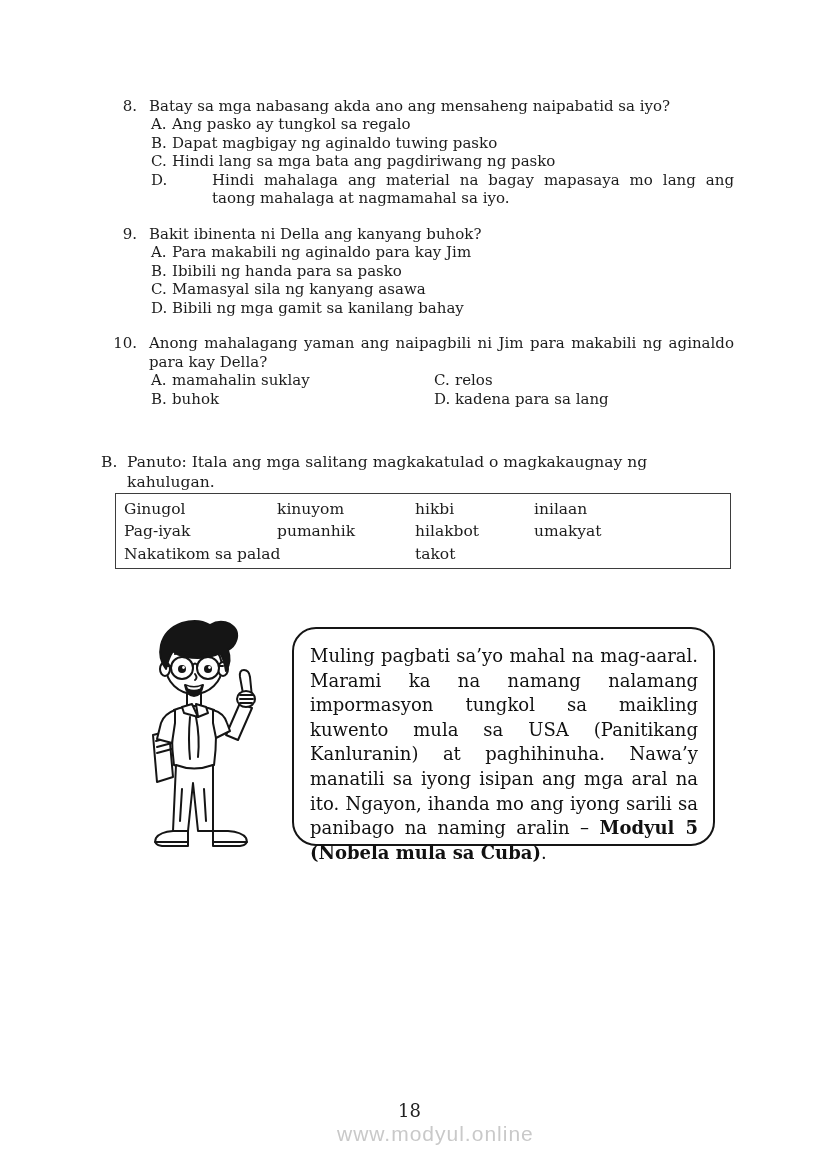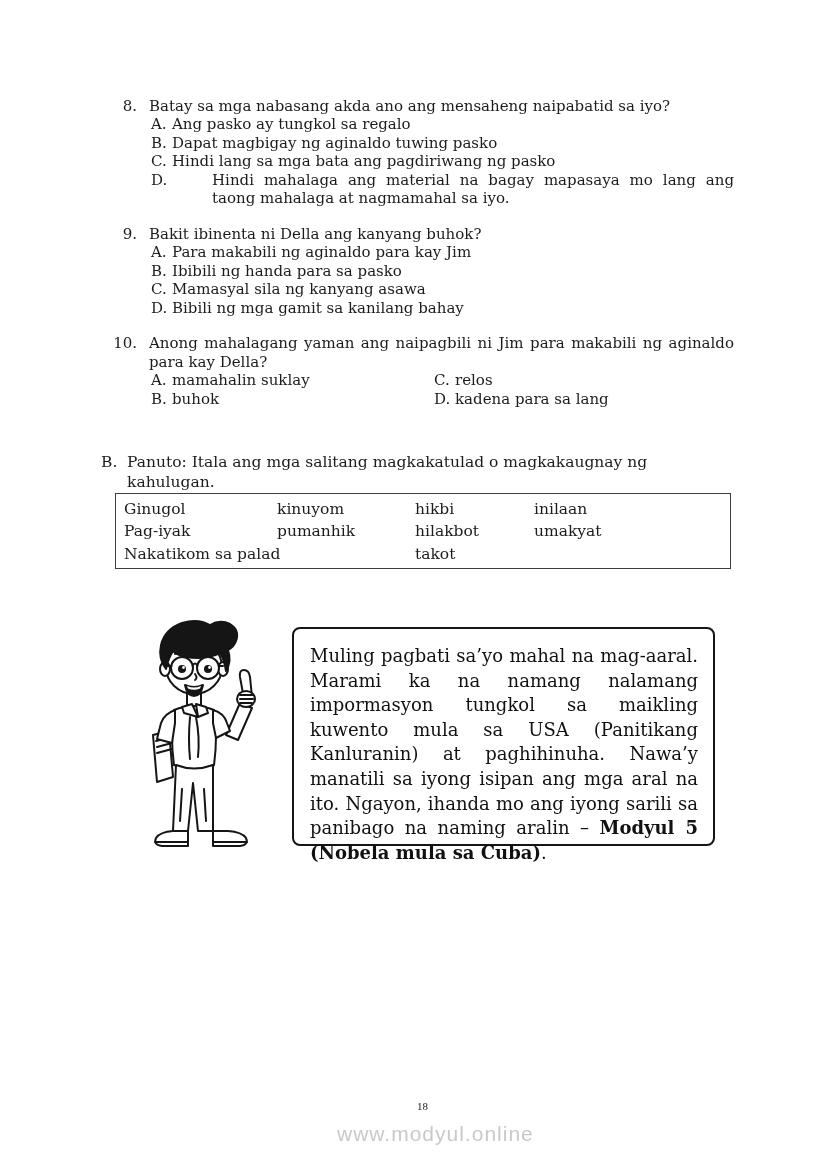--- a/index.html
+++ b/index.html
@@ -35,28 +35,28 @@
     font-size:15.5px; }
   .wb-row { position:relative; height:22.3px; }
   .wb-row span { position:absolute; white-space:nowrap; }
   .c1 { left:8px; } .c2 { left:161px; } .c3 { left:299px; } .c4 { left:418px; }
 
   
   .illustration { position:absolute; left:140px; top:611px; width:128px; height:250px; }
 
   
   .bubble { position:absolute; left:292px; top:627px; width:423px; height:219px;
-    box-sizing:border-box; border:2px solid #151515; border-radius:8px;
+    box-sizing:border-box; border:2px solid #151515; border-radius:24px;
     padding:15px 15px 0 16px; background:#fff; }
   .bubble-text { font-size:18px; line-height:24.6px; text-align:justify; color:#111; }
   .bubble-text .b { font-weight:bold; }
 
   
-  .page-number { position:absolute; left:398px; top:1100px; width:30px; text-align:right;
-    font-size:11px; color:#222;font-family:Liberation Serif, serif; }
+  .page-number { position:absolute; left:398px; top:1100px; width:30px; text-align:left;
+    font-size:18px; color:#222; }
   .module-label { position:absolute; right:35px; top:1097px;
     font-family:"Liberation Sans","DejaVu Sans",sans-serif; font-weight:bold;
     font-size:17px; letter-spacing:0.2px; color:#0d0d0d; }
   .watermark { position:absolute; left:337px; top:1122px;
     font-family:"Liberation Sans","DejaVu Sans",sans-serif;
     font-size:21px; letter-spacing:1px; color:#c9c9c9; }
 </style>
 </head>
 <body>
 

